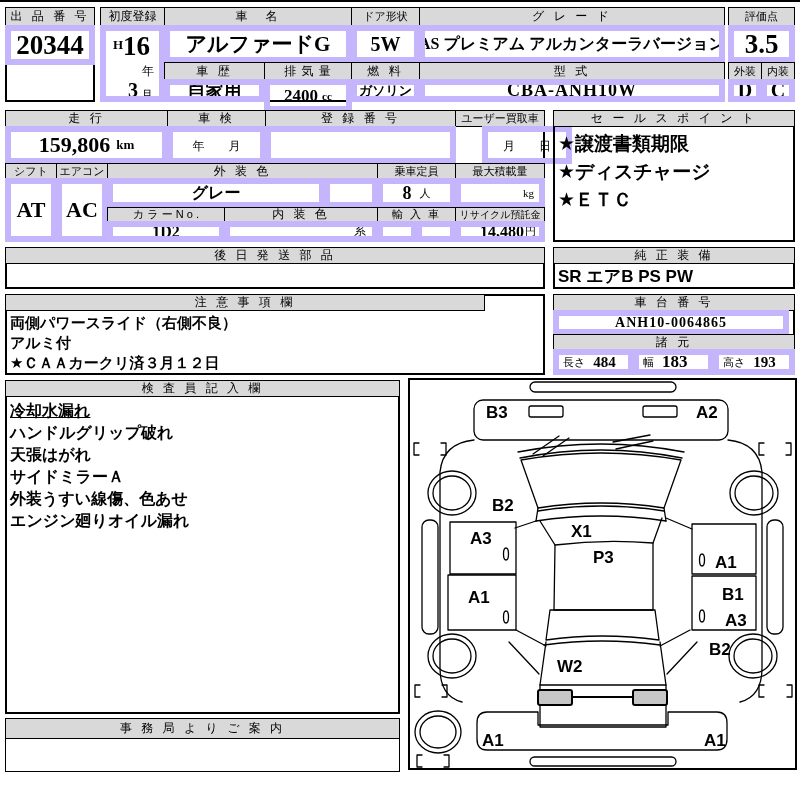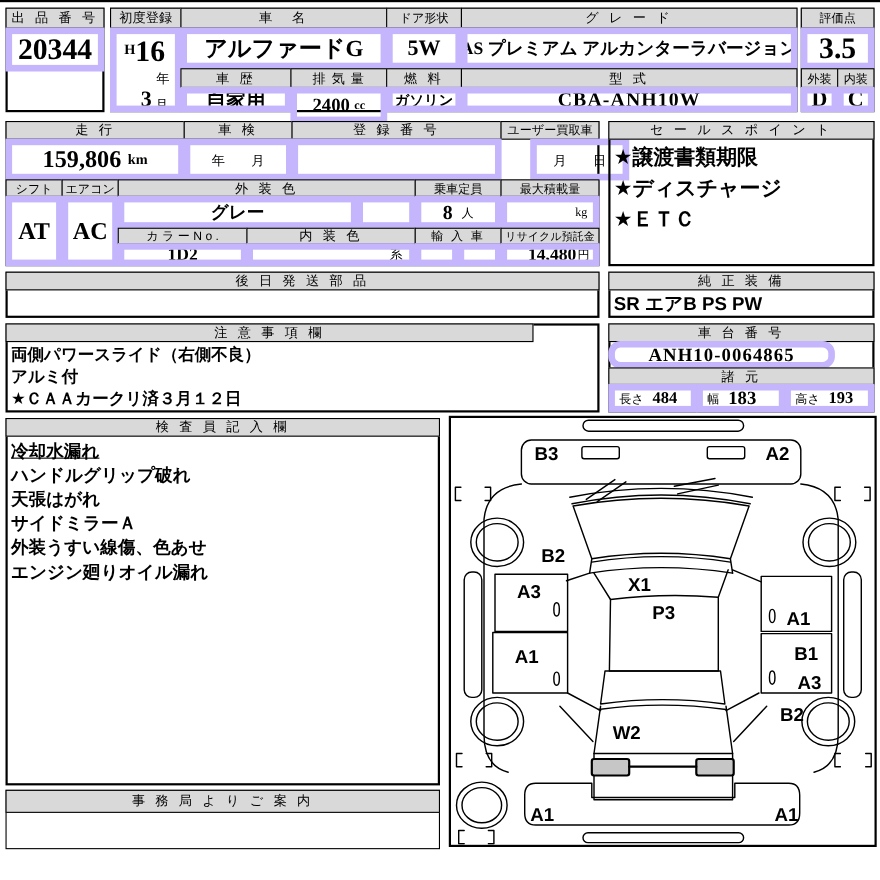--- a/index.html
+++ b/index.html
@@ -124,21 +124,21 @@
   <div class="a b2" style="left:5px;top:292px;width:540px;height:81px;"></div>
   <div class="a h" style="left:5px;top:292px;width:480px;height:17px;">注 意 事 項 欄</div>
   <div class="a" style="left:10px;top:311px;width:530px;">
     <div style="font-size:15px;font-weight:bold;line-height:20px;white-space:nowrap;">両側パワースライド（右側不良）</div>
     <div style="font-size:15px;font-weight:bold;line-height:20px;white-space:nowrap;">アルミ付</div>
     <div style="font-size:15px;font-weight:bold;line-height:20px;white-space:nowrap;">★ＣＡＡカークリ済３月１２日</div>
   </div>
 
   <div class="a b2" style="left:553px;top:292px;width:242px;height:81px;"></div>
   <div class="a h" style="left:553px;top:292px;width:242px;height:17px;">車 台 番 号</div>
-  <div class="a c bd" style="left:553px;top:308px;width:206px;height:25px;font-size:17px;letter-spacing:1px;border-radius:11px;">ANH10-0064865</div>
+  <div class="a c bd" style="left:553px;top:308px;width:236px;height:25px;font-size:14px;letter-spacing:1px;">ANH10-0064865</div>
   <div class="a h" style="left:553px;top:332px;width:242px;height:16px;">諸 元</div>
   <div class="a c" style="left:553px;top:347px;width:81px;height:26px;justify-content:flex-start;padding-left:4px;">
     <span style="font-size:11px;">長さ</span>
     <span class="bd" style="font-size:15px;margin-left:8px;">484</span>
   </div>
   <div class="a c" style="left:633px;top:347px;width:81px;height:26px;justify-content:flex-start;padding-left:4px;">
     <span style="font-size:11px;">幅</span>
     <span class="bd" style="font-size:17px;margin-left:8px;text-align:center;">183</span>
   </div>
   <div class="a c" style="left:713px;top:347px;width:82px;height:26px;justify-content:flex-start;padding-left:4px;">

